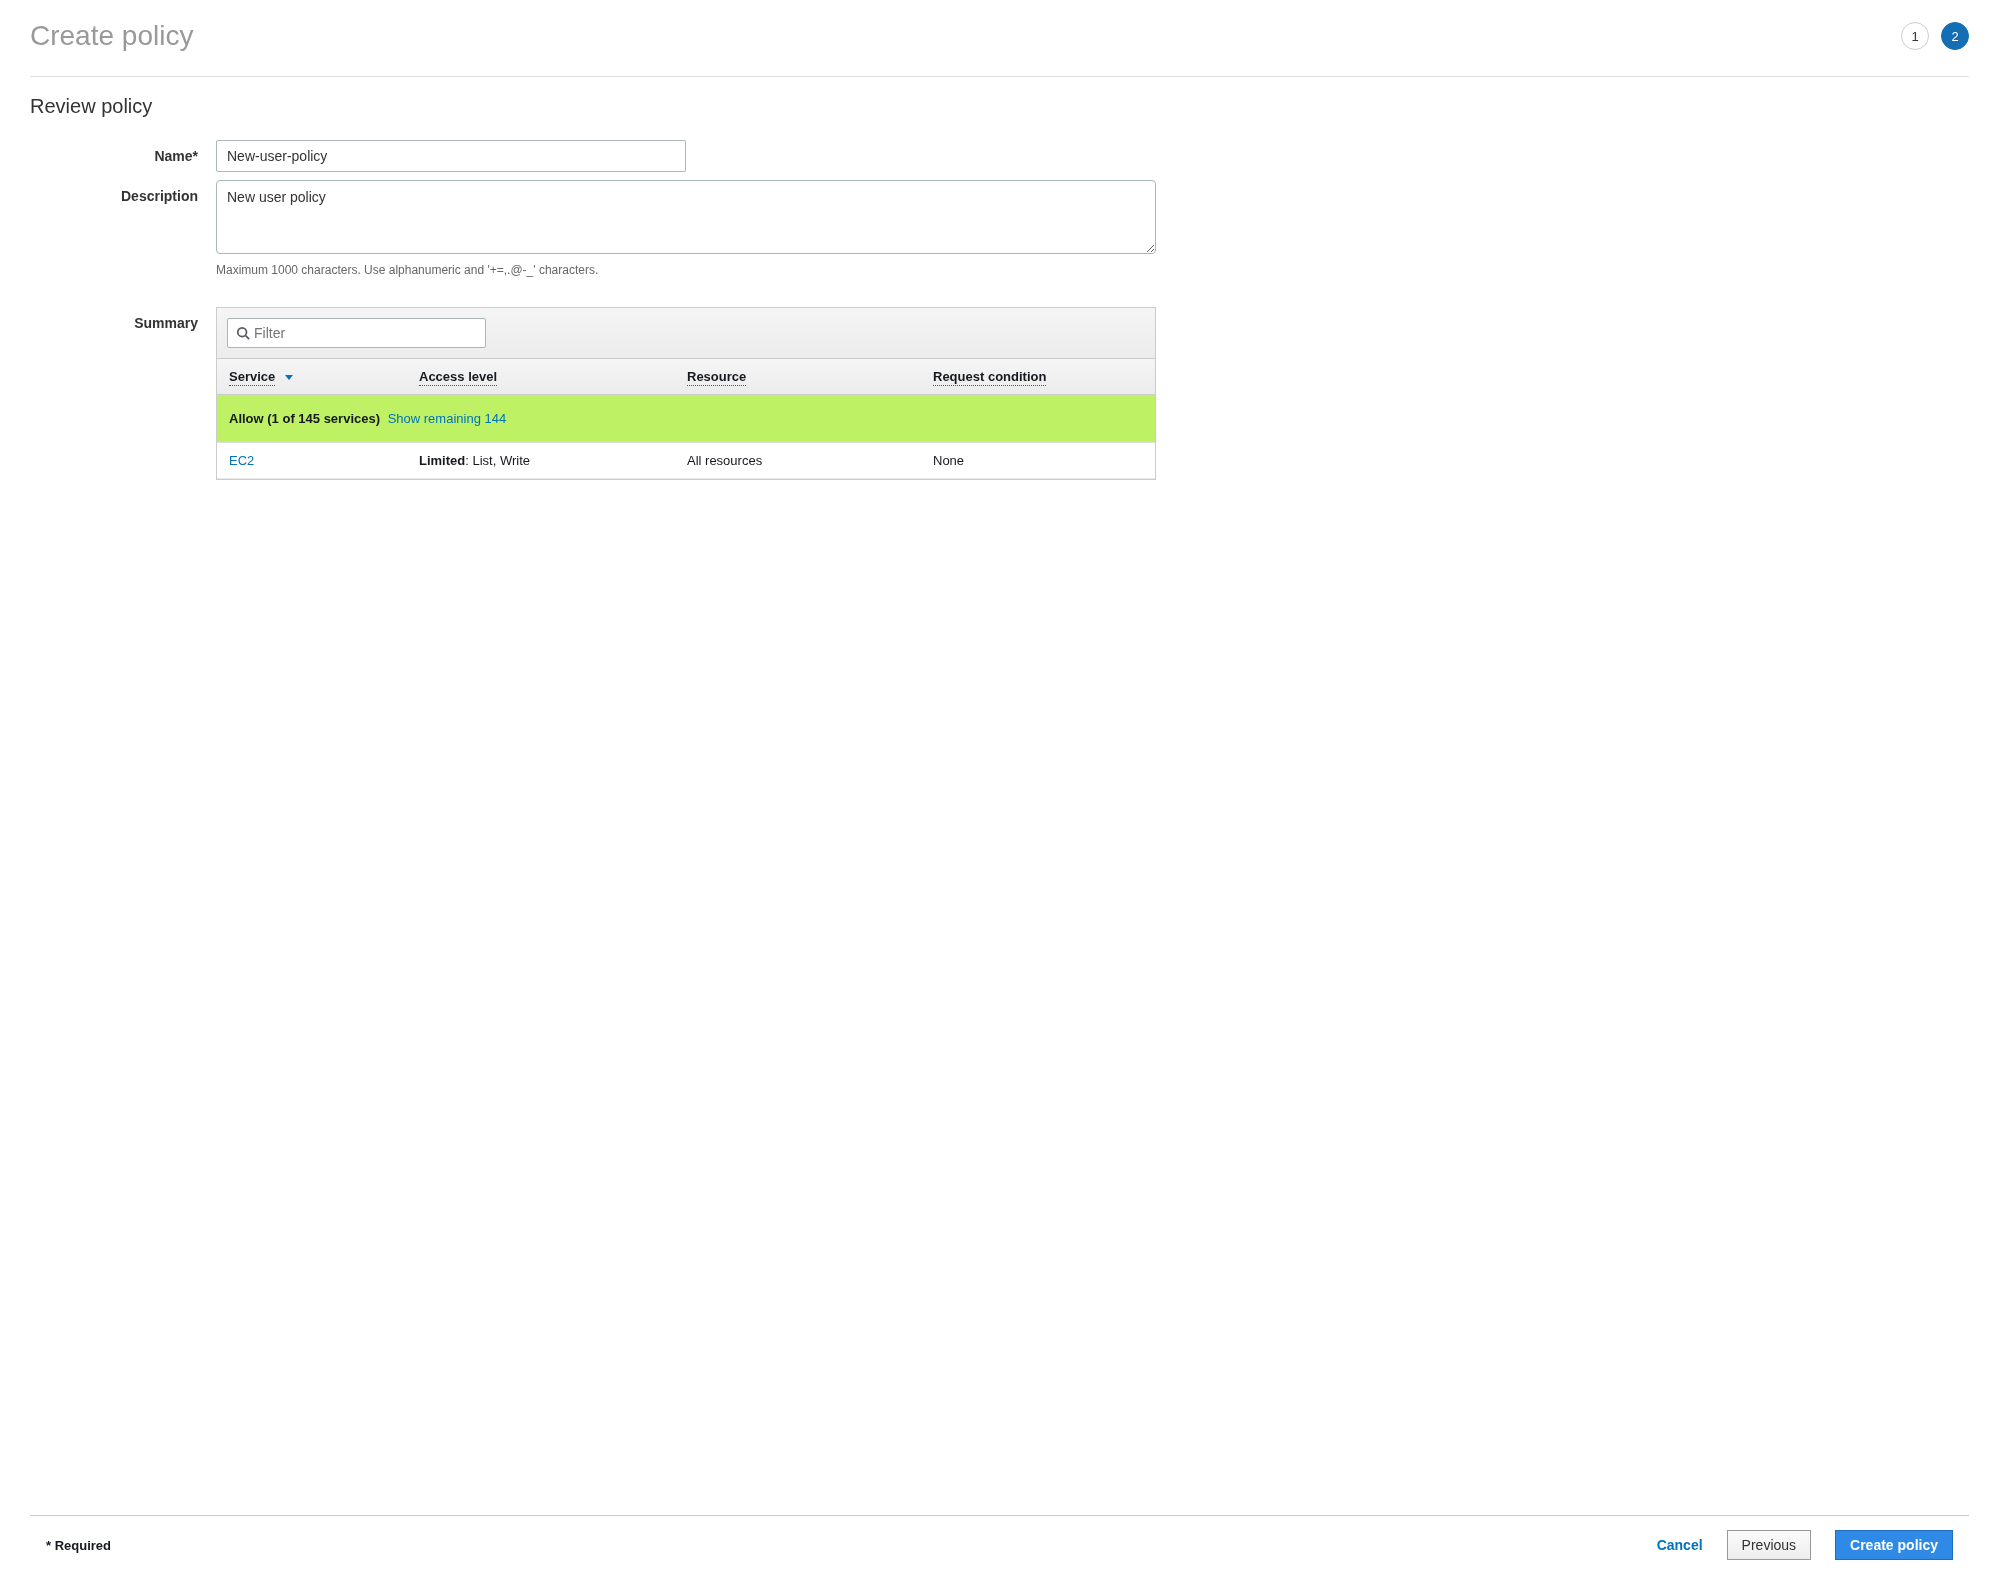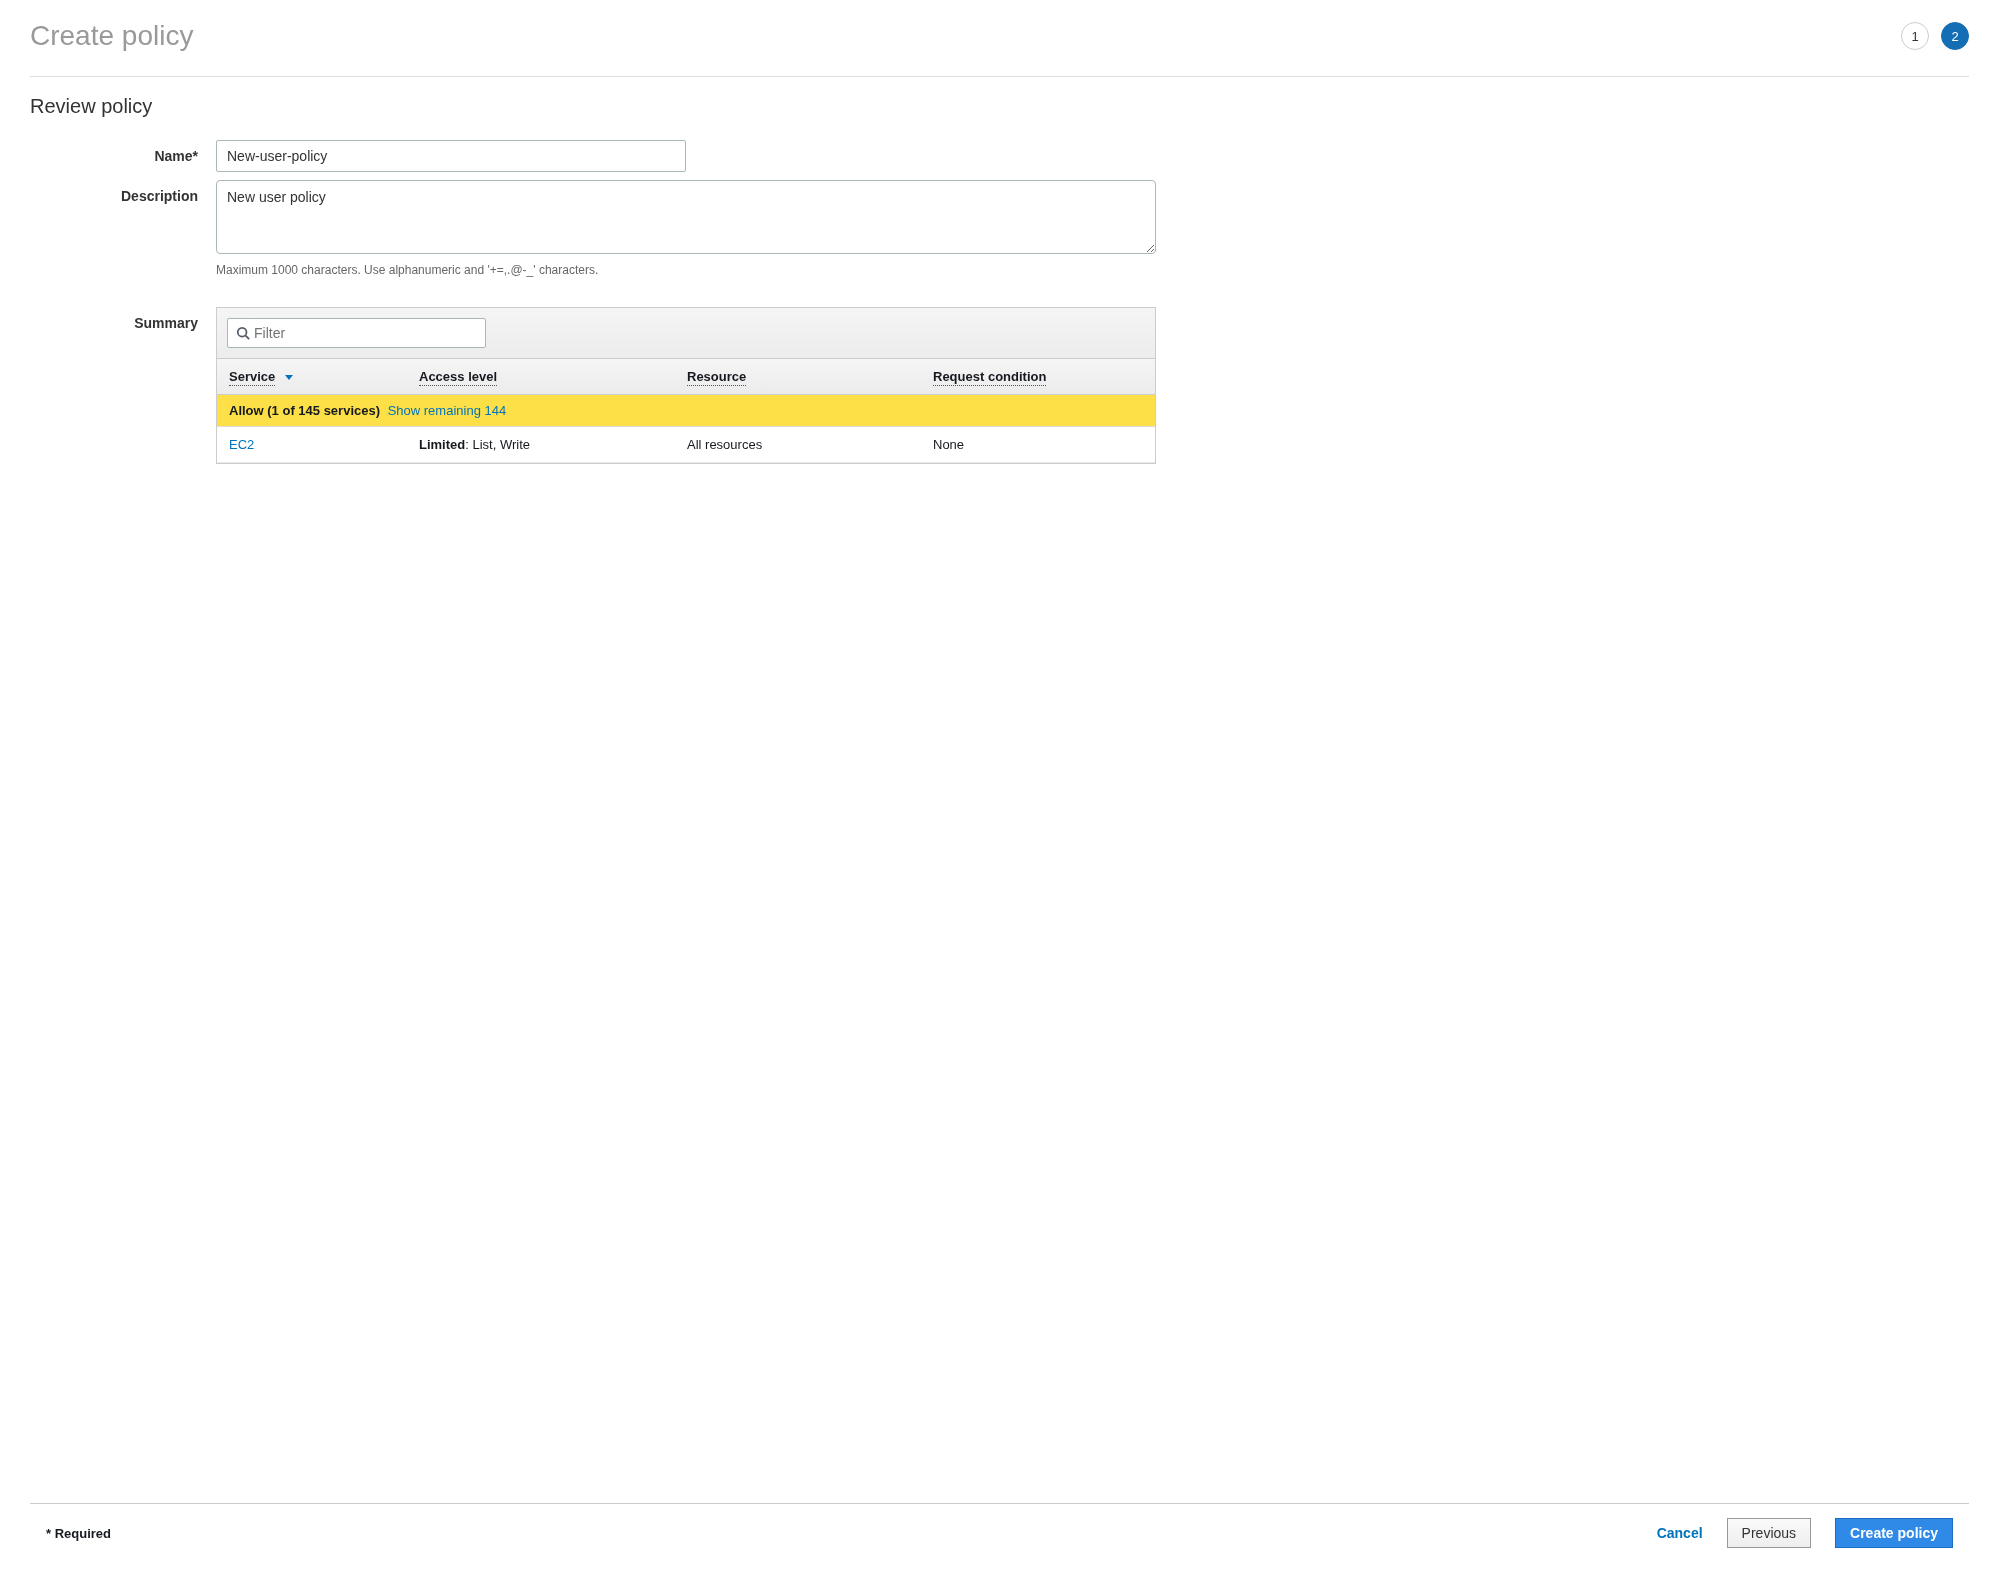--- a/index.html
+++ b/index.html
@@ -140,36 +140,36 @@
     .sort-caret {
       display: inline-block;
       margin-left: 6px;
       width: 0; height: 0;
       border-left: 4px solid transparent;
       border-right: 4px solid transparent;
       border-top: 5px solid #0073bb;
       vertical-align: middle;
     }
     .group-row {
-      background: #fde047;
+      background: #bef264;
       border-bottom: 1px solid #ddd;
-      padding: 8px 12px;
+      padding: 16px 12px;
       font-size: 13px;
     }
     .group-row .bold { font-weight: 700; }
     .group-row a { color: #0073bb; text-decoration: none; margin-left: 4px; }
     .data-row {
       display: flex;
       border-bottom: 1px solid #eaeaea;
       font-size: 13px;
     }
     .svc-link { color: #0073bb; text-decoration: none; }
     .footer {
       position: fixed;
-      bottom: 15px; left: 30px; right: 30px;
+      bottom: 3px; left: 30px; right: 30px;
       background: #fff;
       border-top: 1px solid #ccc;
       padding: 14px 16px;
       display: flex;
       align-items: center;
       justify-content: space-between;
     }
     .footer-note { font-weight: 700; font-size: 13px; }
     .footer-actions { display: flex; align-items: center; gap: 24px; }
     .link-btn {

